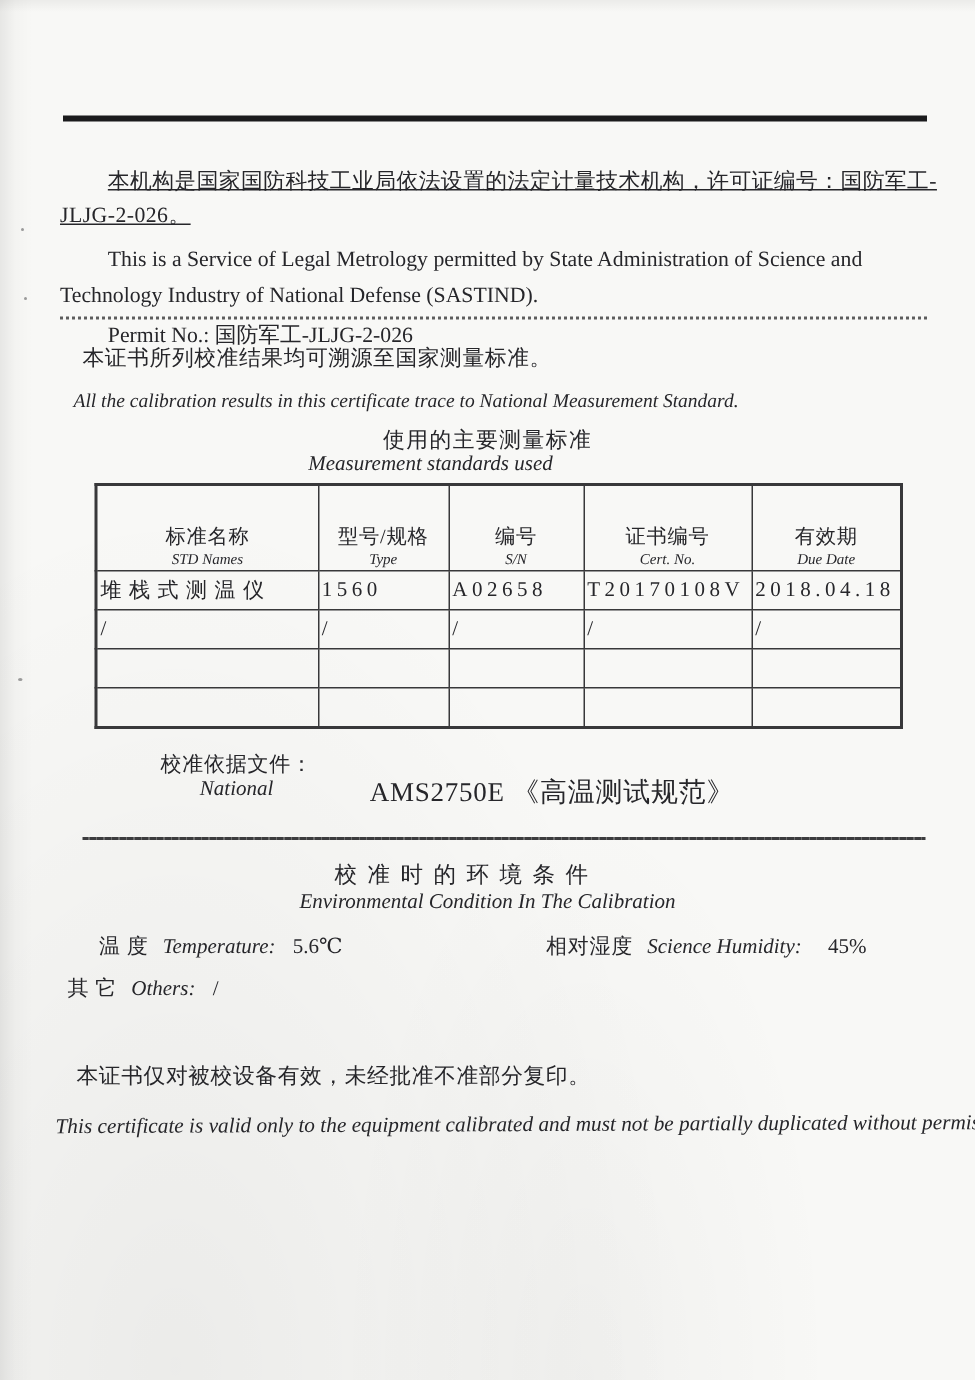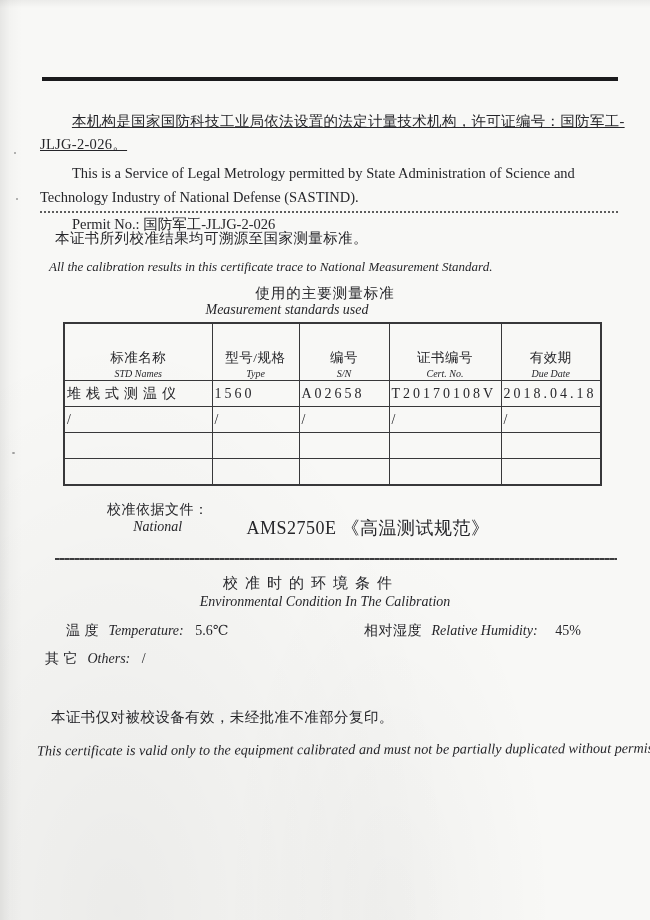--- a/index.html
+++ b/index.html
@@ -186,21 +186,21 @@
 
   <div class="abs env-title-zh">校准时的环境条件</div>
   <div class="abs env-title-en">Environmental Condition In The Calibration</div>
 
   <div class="abs env-row1" style="position:absolute;">
     <span class="lbl-zh">温  度</span>
     <span class="lbl-en">Temperature:</span>
     <span class="env-val">5.6℃</span>
     <span class="env-right">
       <span class="lbl-zh">相对湿度</span>
-      <span class="lbl-en">Relative Humidity:</span>
+      <span class="lbl-en">Science Humidity:</span>
       <span class="env-val" style="margin-left:14px;">45%</span>
     </span>
   </div>
 
   <div class="abs env-row2">
     <span class="lbl-zh">其  它</span>
     <span class="lbl-en">Others:</span>
     <span class="env-val">/</span>
   </div>
 

